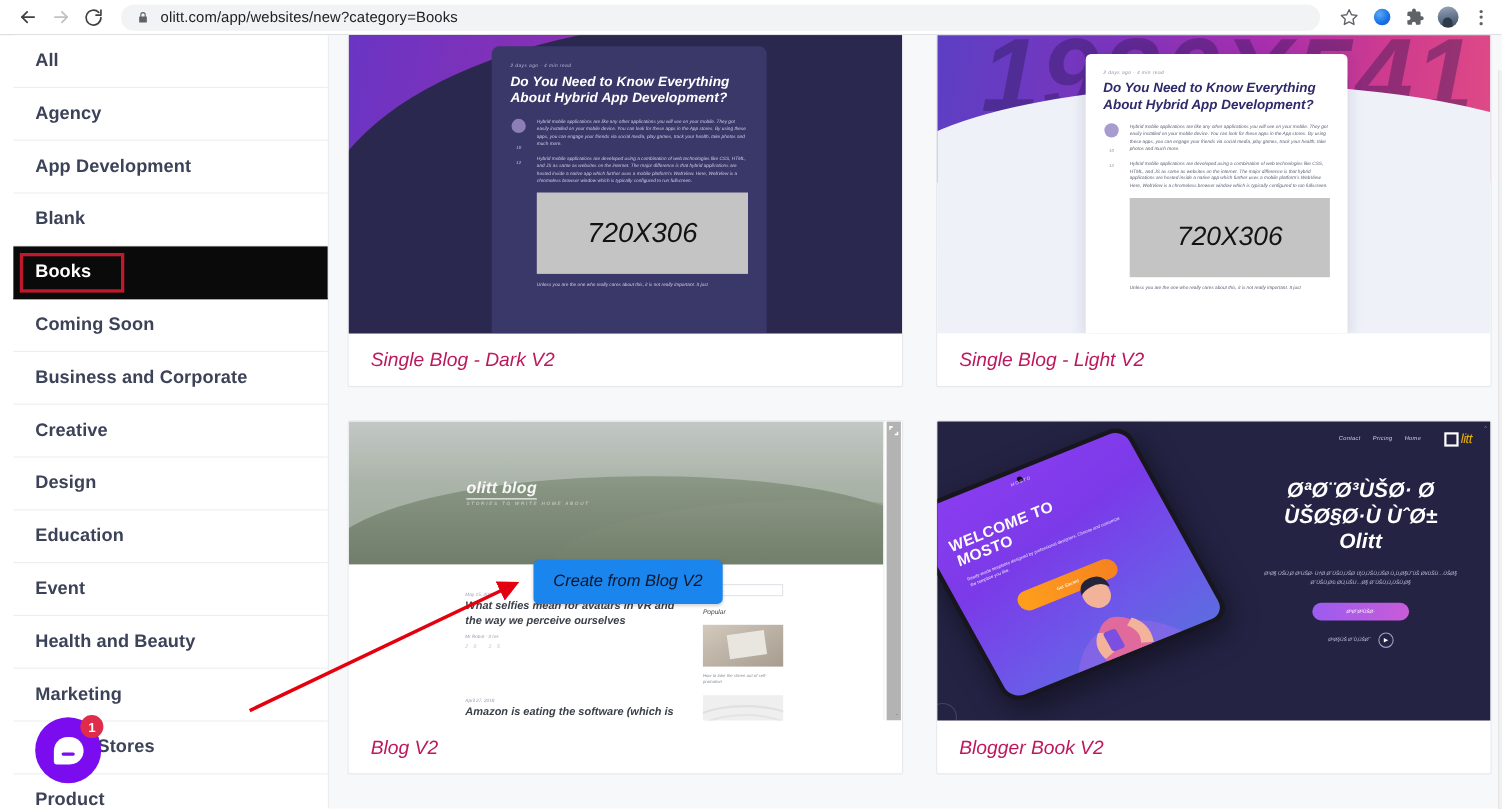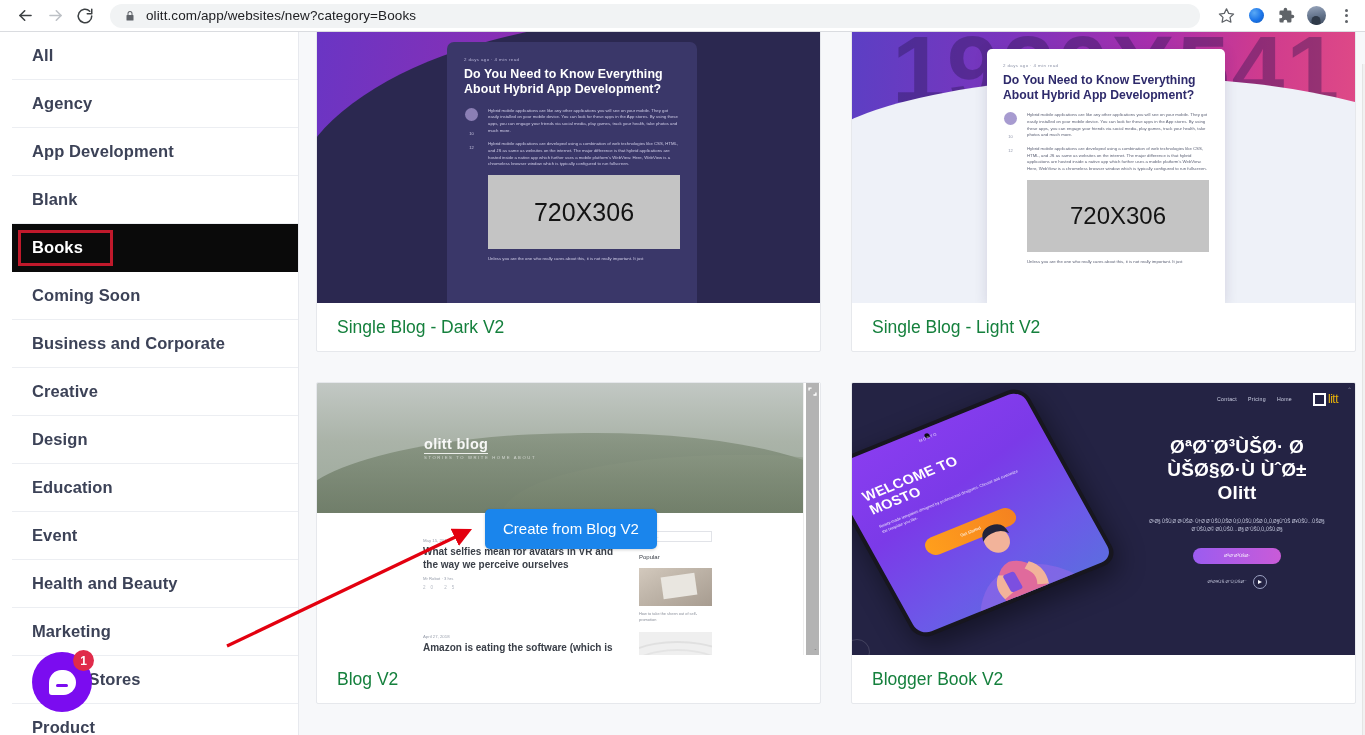--- a/index.html
+++ b/index.html
@@ -41,24 +41,24 @@
   .side-item.active { background:#0a0a0a; color:#ffffff; border-bottom:1px solid #0a0a0a; position:relative; }
   .side-item.active .ann-box { position:absolute; left:6px; top:6px; width:95px; height:36px;
     border:3px solid #c0192b; }
   .side-item.active .lbl { position:relative; z-index:2; }
 
   
   .content { position:absolute; left:287px; top:0; width:1078px; height:703px;
     background:#f7f8fa; overflow:hidden; }
   .grid { position:absolute; left:17px; top:-2px; width:1045px; display:flex; flex-wrap:wrap; gap:30px; }
   .card { width:505px; background:#ffffff; border:1px solid #e6e8ec; border-radius:2px;
-    overflow:hidden; position:relative; }
+    overflow:hidden; position:relative;font-style:italic; }
   .thumb { height:272px; overflow:hidden; position:relative; background:#fff; }
   .card-title { height:48px; display:flex; align-items:center; padding-left:20px;
-    font-size:17.5px; color:#15803d; }
+    font-size:17.5px; color:#be185d; }
 
   
   .t1 { background:#221f3d; }
   .t1 .gradwave { position:absolute; left:0; top:0; width:100%; height:100%;
     background:linear-gradient(100deg,#6a35c4 0%,#8b2fb3 38%,#c0299b 68%,#d1357f 100%); }
   .t1 .waveMask { position:absolute; left:-6%; top:-66%; width:160%; height:170%;
     background:#2b2850; border-radius:48% 48% 40% 40%/ 42% 42% 36% 36%; transform:translateY(36%); }
   .t1 .sheet { position:absolute; left:130px; top:11px; width:250px; bottom:0;
     background:#3a3769; border-radius:7px 7px 0 0; padding:15px 17px 0 17px; }
   .t1 .meta { font-size:4.4px; color:#b9b6d8; letter-spacing:.4px; margin-bottom:5px; }
@@ -126,21 +126,21 @@
   .t3 .pimg2::before{ content:""; position:absolute; left:-30%; top:30%; width:160%; height:160%;
     border-radius:50%; border:2px solid #e0e0e0; }
   .t3 .pimg2::after{ content:""; position:absolute; left:-15%; top:55%; width:130%; height:130%;
     border-radius:50%; border:2px solid #e4e4e4; }
   .t3 .fakescroll { position:absolute; right:0; top:0; width:17px; height:272px; background:#ffffff;
     border-left:1px solid #eeeeee; }
   .t3 .fakescroll .thumbbar { position:absolute; left:2px; top:0; width:13px; height:272px; background:#b3b3b3; }
   .t3 .corner-ico { position:absolute; right:2px; top:3px; width:11px; height:11px; color:#ffffff; }
   .t3 .bottom-ico { position:absolute; right:3px; bottom:4px; font-size:4px; color:#6e6e6e; }
 
-  .cta { position:absolute; left:168px; top:126px; background:#1a85ec; color:#ffffff;
+  .cta { position:absolute; left:168px; top:126px; background:#1a85ec; color:#0f172a;
     font-size:15px; padding:11px 18px 12px; border-radius:5px; white-space:nowrap;
     box-shadow:0 1px 3px rgba(0,0,0,.18); z-index:6; }
 
   
   .t4 { background:#242344; }
   .t4 .nav { position:absolute; right:17px; top:9px; display:flex; align-items:center; gap:11px; }
   .t4 .nav a { font-size:5.2px; color:#cfd2e6; letter-spacing:.3px; }
   .t4 .logo { display:flex; align-items:center; gap:2px; margin-left:10px; }
   .t4 .logo .sq { width:13px; height:13px; border:2.2px solid #ffffff; }
   .t4 .logo .txt { font-size:12px; color:#eab308; letter-spacing:-.5px; }

